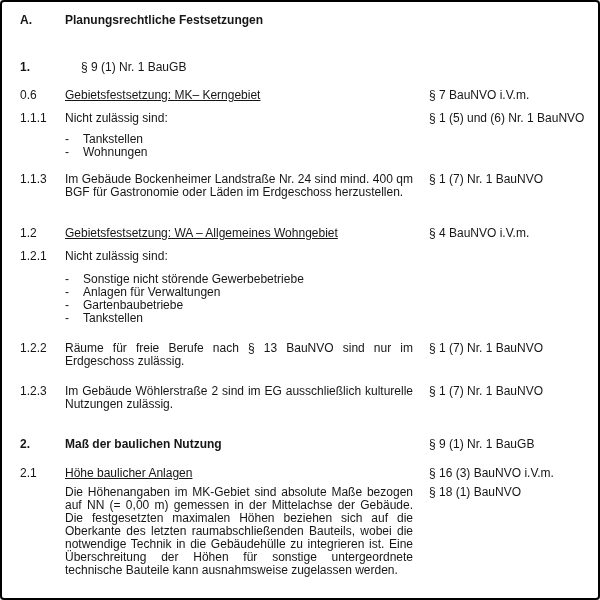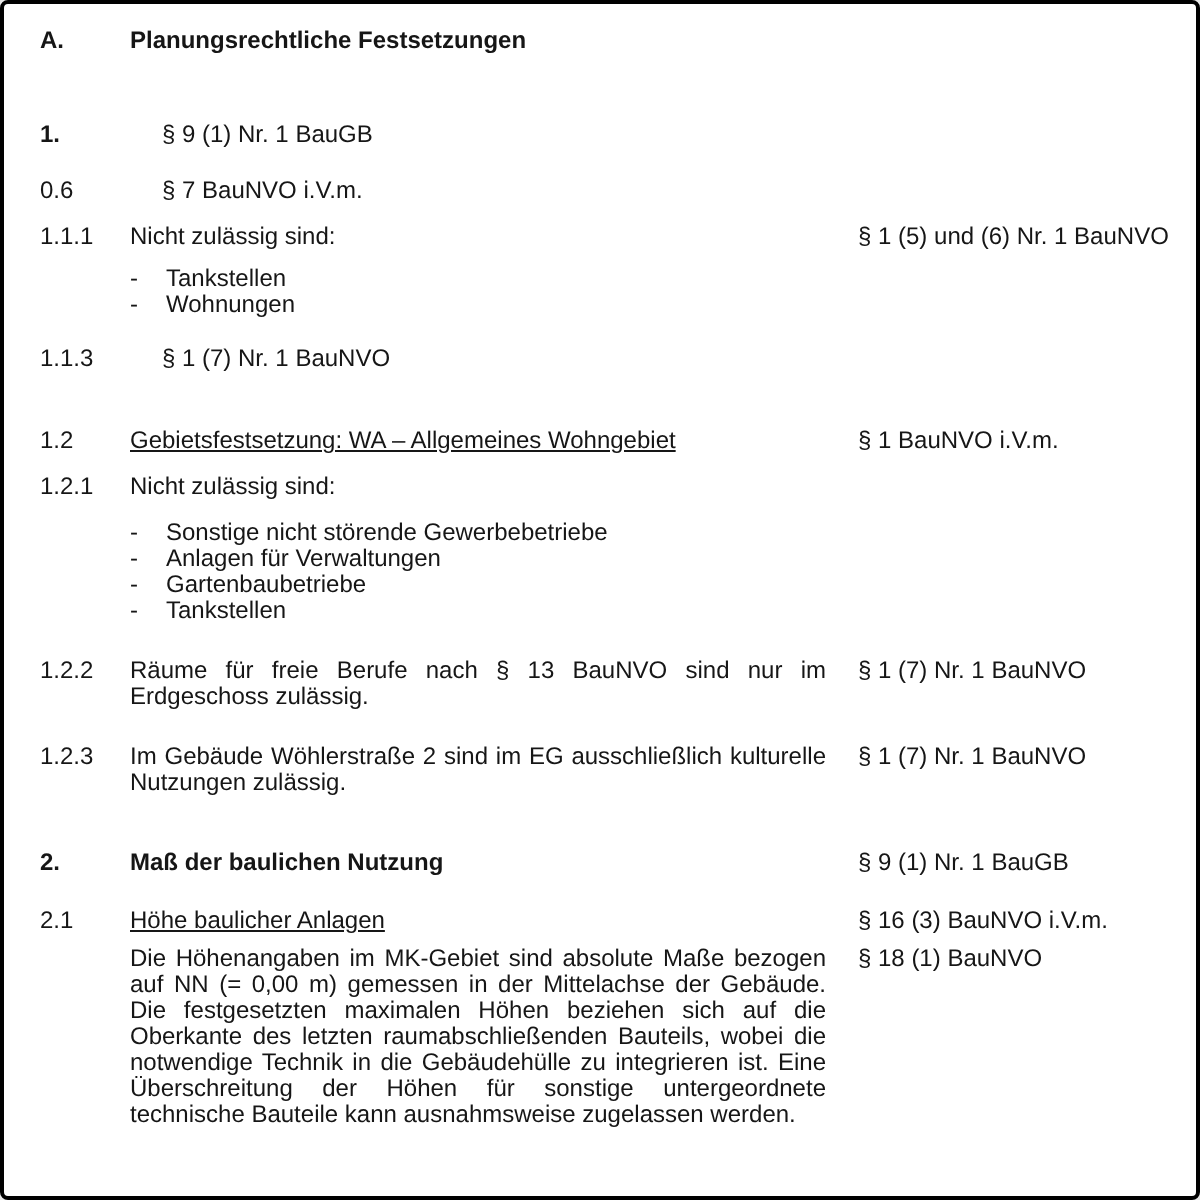--- a/index.html
+++ b/index.html
@@ -45,20 +45,21 @@
     <span class="ref"></span>
   </div>
 
   <div class="row r-section" style="margin-top:34px">
     <span class="num">1.</span>
     <span class="ref">§ 9 (1) Nr. 1 BauGB</span>
   </div>
 
   <div class="row r-sub" style="margin-top:15px">
     <span class="num">0.6</span>
+    <span class="txt">Gebietsfestsetzung: MK– Kerngebiet</span>
     <span class="ref">§ 7 BauNVO i.V.m.</span>
   </div>
 
   <div class="row r-item" style="margin-top:10px">
     <span class="num">1.1.1</span>
     <span class="txt">Nicht zulässig sind:</span>
     <span class="ref">§ 1 (5) und (6) Nr. 1 BauNVO</span>
   </div>
 
   <div class="row" style="margin-top:8px">
@@ -71,27 +72,28 @@
       <div class="bullet-line">
         <span class="bullet-dash">-</span>
         <span>Wohnungen</span>
       </div>
     </div>
     <span class="ref"></span>
   </div>
 
   <div class="row r-item" style="margin-top:14px">
     <span class="num">1.1.3</span>
+    <span class="txt">Im Gebäude Bockenheimer Landstraße Nr. 24 sind mind. 400 qm BGF für Gastronomie oder Läden im Erdgeschoss herzustellen.</span>
     <span class="ref">§ 1 (7) Nr. 1 BauNVO</span>
   </div>
 
   <div class="row r-sub" style="margin-top:28px">
     <span class="num">1.2</span>
     <span class="txt">Gebietsfestsetzung: WA – Allgemeines Wohngebiet</span>
-    <span class="ref">§ 1 BauNVO i.V.m.</span>
+    <span class="ref">§ 4 BauNVO i.V.m.</span>
   </div>
 
   <div class="row r-item" style="margin-top:10px">
     <span class="num">1.2.1</span>
     <span class="txt">Nicht zulässig sind:</span>
   </div>
 
   <div class="row" style="margin-top:10px">
     <span class="num"></span>
     <div class="bullets-block">

